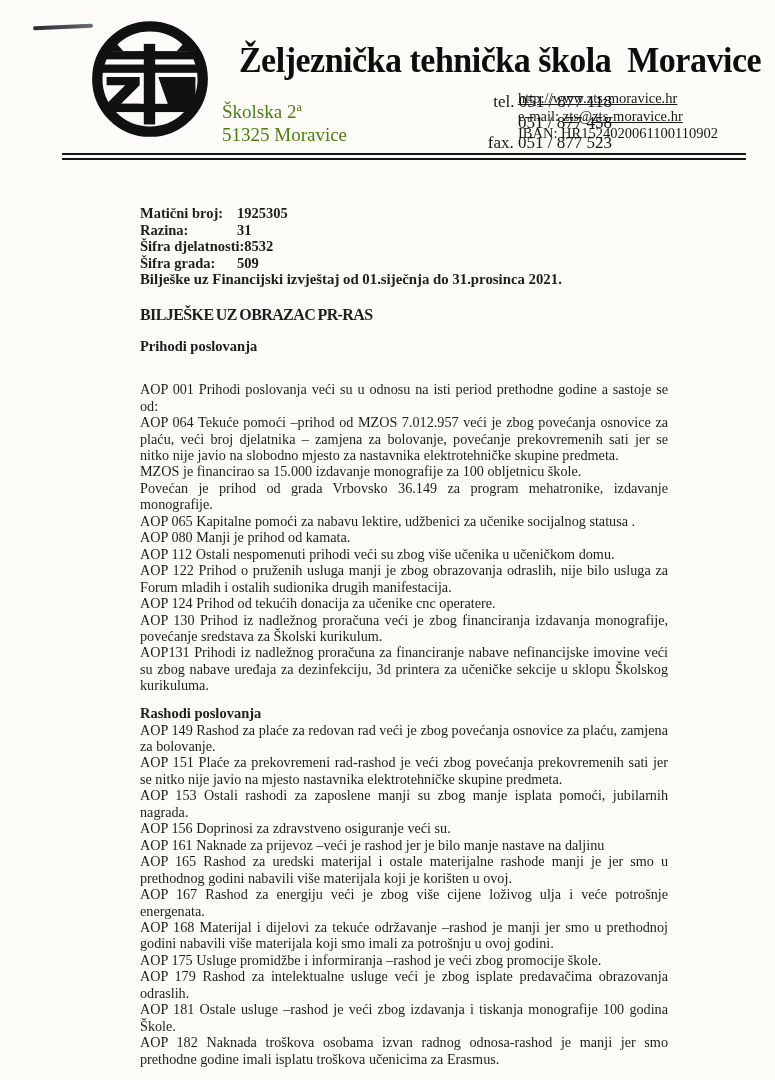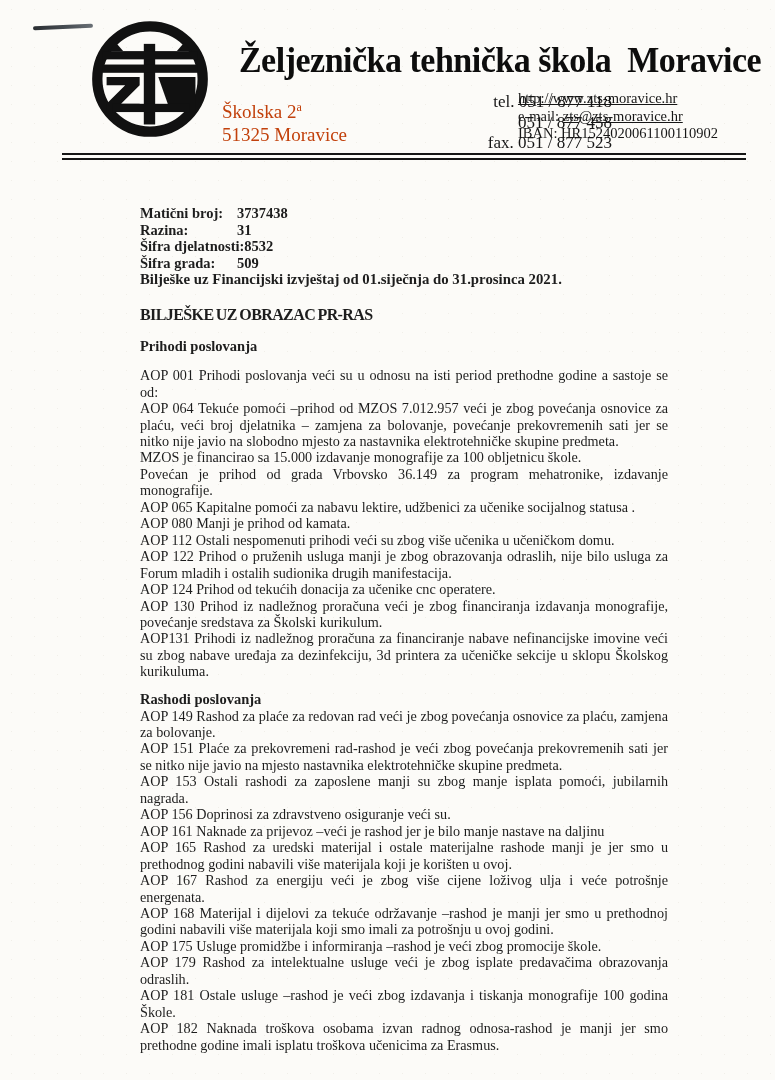--- a/index.html
+++ b/index.html
@@ -22,21 +22,21 @@
 
   
   .header{position:absolute;left:0;top:0;width:645px;height:166px;}
   .logo{position:absolute;left:88px;top:16px;width:124px;height:126px;}
   .school-name{
     position:absolute;left:230px;top:40px;width:540px;
     font-size:34px;font-weight:bold;color:#0d0d0d;
     letter-spacing:-0.5px;white-space:pre;text-align:center;
     transform:scaleY(1.08);transform-origin:top left;
   }
-  .addr-col{position:absolute;left:222px;top:96px;font-size:19px;line-height:23px;color:#c2410c;}
+  .addr-col{position:absolute;left:222px;top:96px;font-size:19px;line-height:23px;color:#4d7c0f;}
   .addr-col sup{font-size:12px;}
   .phone-col{position:absolute;left:420px;top:92px;width:192px;text-align:right;
     font-size:17px;line-height:20.5px;color:#161616;}
   .net-col{position:absolute;left:518px;top:90px;width:240px;
     font-size:14.5px;line-height:17.5px;color:#161616;}
   .u{text-decoration:underline;}
   .double-rule{
     position:absolute;left:62px;top:153px;width:684px;height:3px;
     border-top:2px solid #161616;border-bottom:2px solid #161616;
   }
@@ -44,21 +44,21 @@
   
   .content{position:absolute;left:140px;top:205px;width:528px;}
   .meta-block{font-weight:bold;font-size:14.5px;line-height:16.6px;}
   .meta-row .meta-label{display:inline-block;min-width:97px;}
   .doc-title{font-weight:bold;font-size:14.8px;}
   .doc-subtitle{font-weight:bold;font-size:16px;margin-top:18px;letter-spacing:-0.6px;word-spacing:-1px;}
   .section-heading{font-weight:bold;font-size:14.5px;line-height:16.8px;}
   .doc-body{margin-top:14px;font-size:14.2px;line-height:16.45px;}
   .section{margin:0;}
   .section + .section{margin-top:11px;}
-  .section:first-child .section-heading{margin-bottom:12px;}
+  .section:first-child .section-heading{margin-bottom:26px;}
   .para{text-align:justify;margin:0;}
 </style>
 </head>
 <body>
 
 <div class="page">
 
   <div class="pen-mark"></div>
 
   <div class="header">
@@ -93,21 +93,21 @@
       <div><span>e-mail: </span><span class="u">zts@zts-moravice.hr</span></div>
       <div>IBAN: HR1524020061100110902</div>
     </div>
 
     <div class="double-rule"></div>
   </div>
 
   <div class="content">
 
     <div class="meta-block" id="meta-block">
-        <div class="meta-row"><span class="meta-label">Matični broj:</span><span class="meta-value">3737438</span></div>
+        <div class="meta-row"><span class="meta-label">Matični broj:</span><span class="meta-value">1925305</span></div>
         <div class="meta-row"><span class="meta-label">Razina:</span><span class="meta-value">31</span></div>
         <div class="meta-row"><span class="meta-label">Šifra djelatnosti:</span><span class="meta-value">8532</span></div>
         <div class="meta-row"><span class="meta-label">Šifra grada:</span><span class="meta-value">509</span></div>
       </div>
 
     <div class="doc-title">Bilješke uz Financijski izvještaj od 01.siječnja do 31.prosinca 2021.</div>
     <div class="doc-subtitle">BILJEŠKE UZ OBRAZAC PR-RAS</div>
 
     <div class="doc-body" id="doc-body">
         <div class="section">

